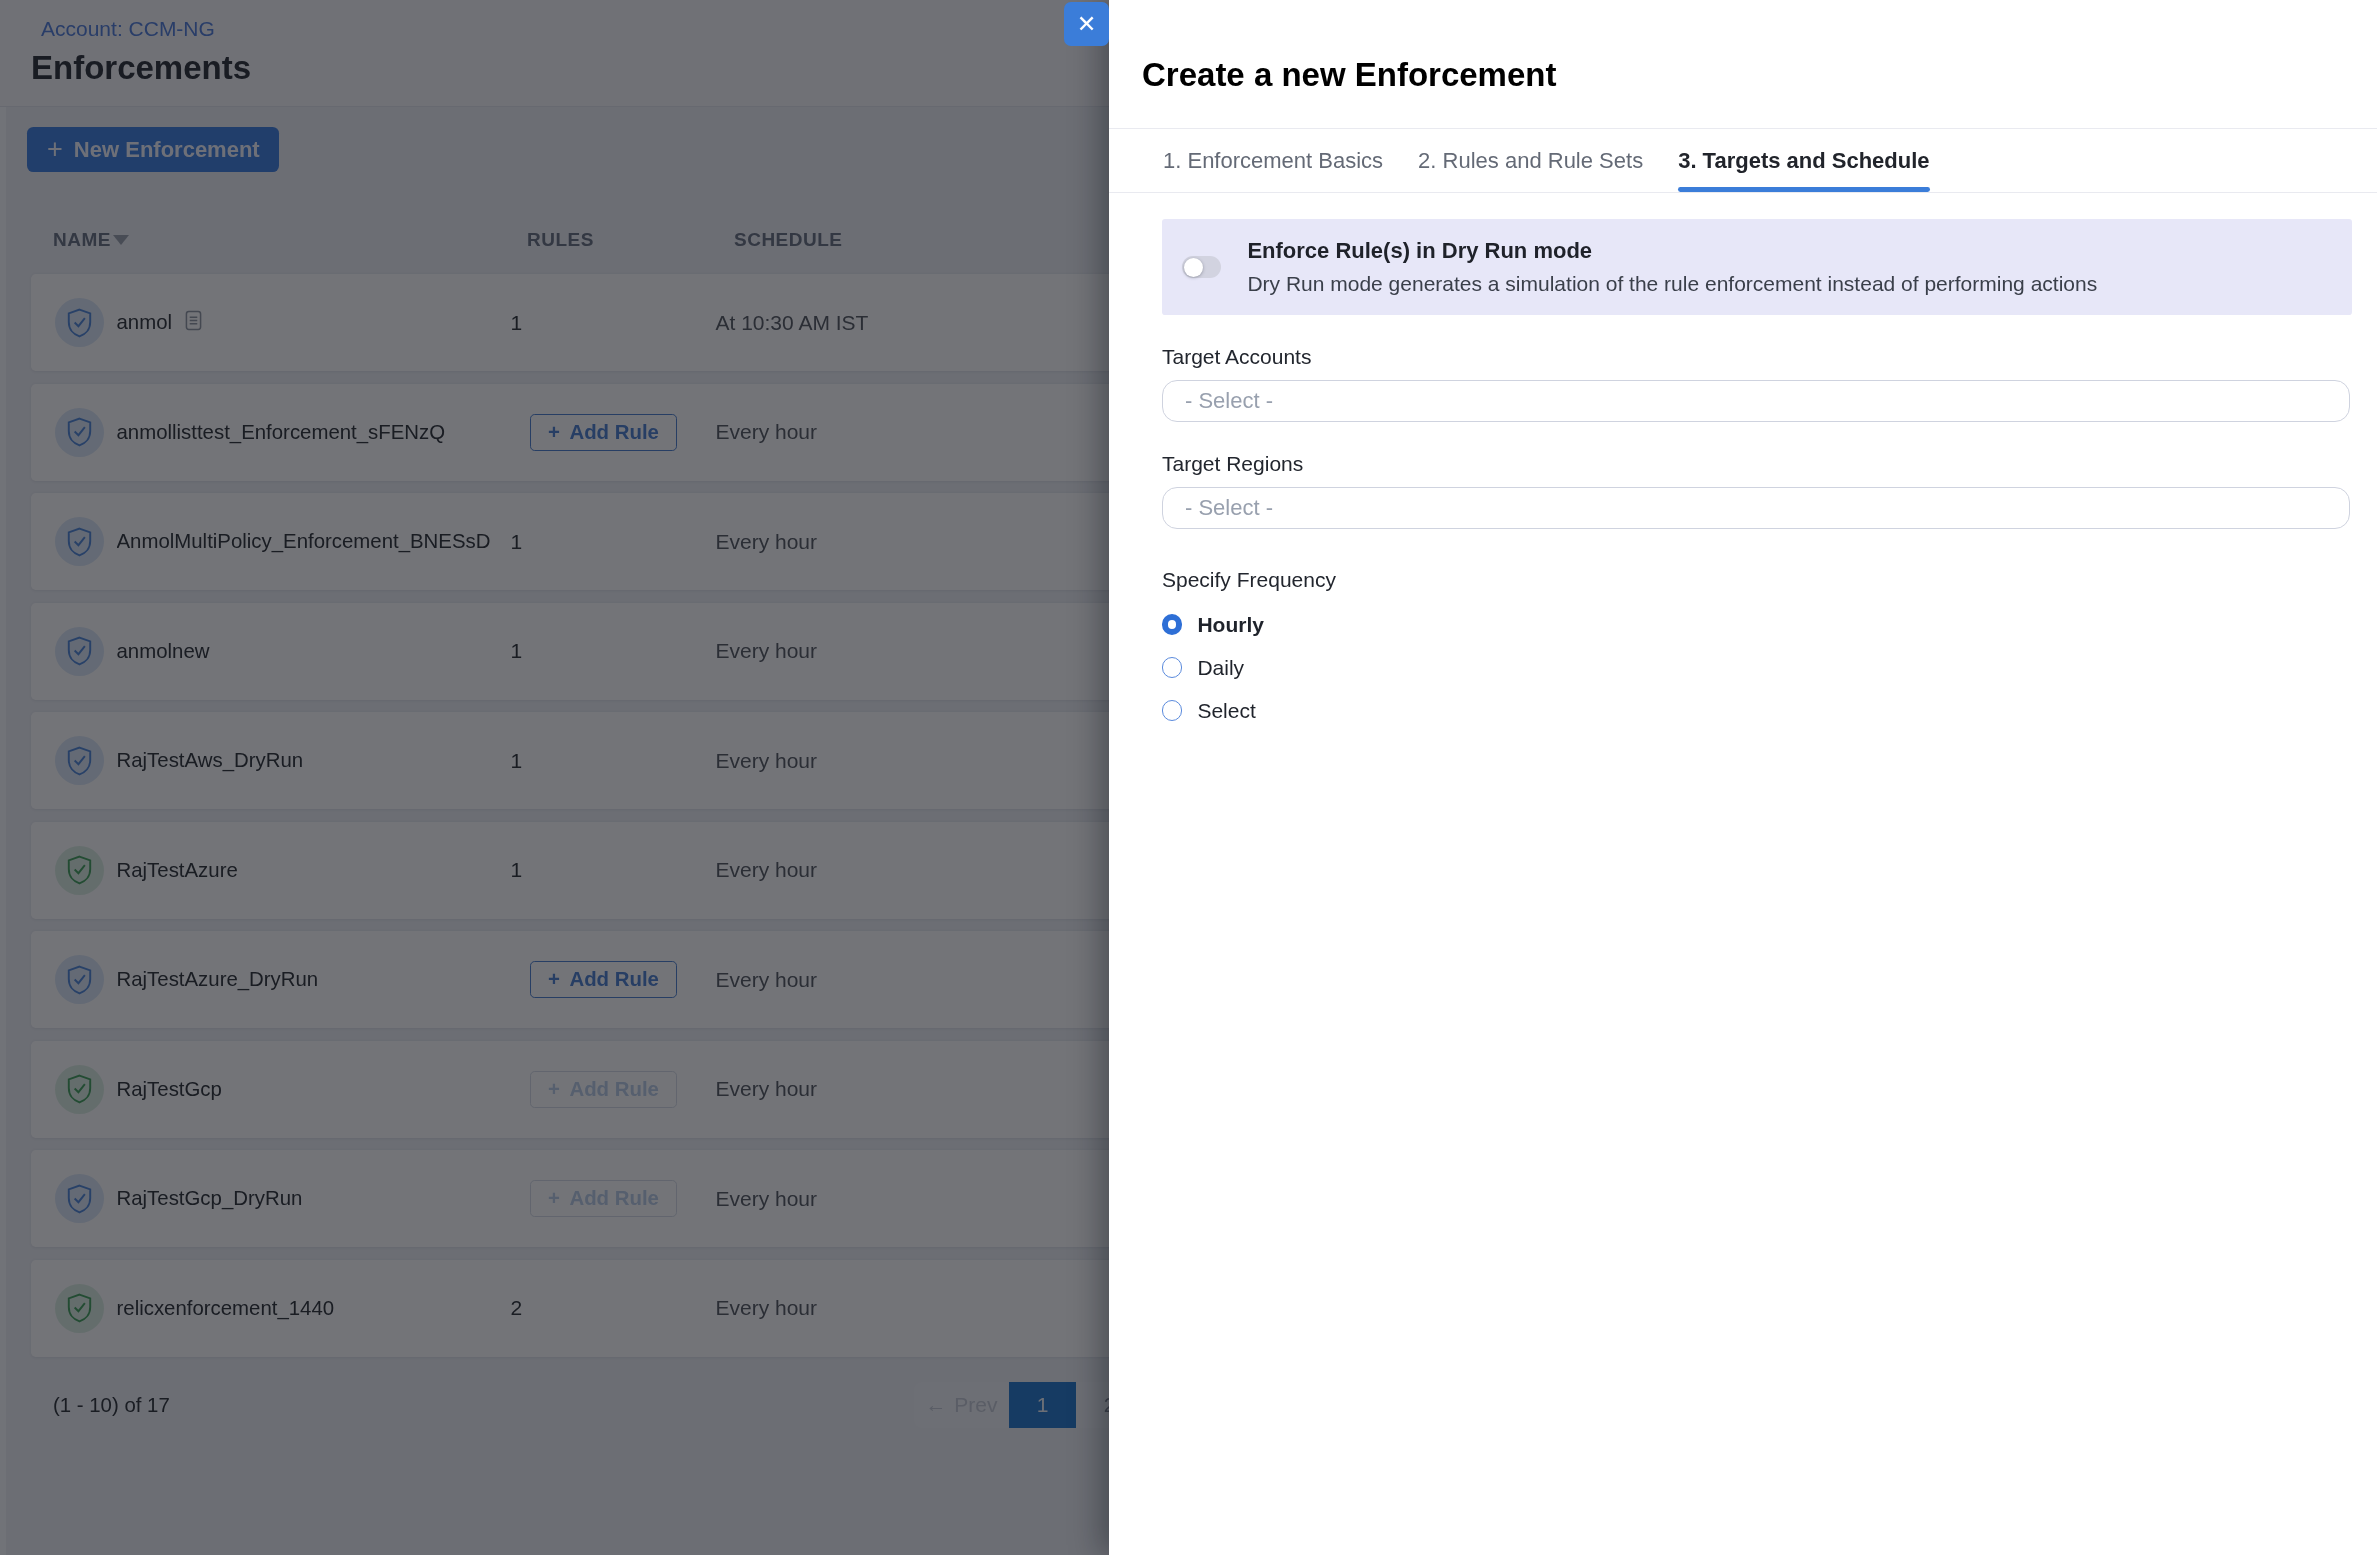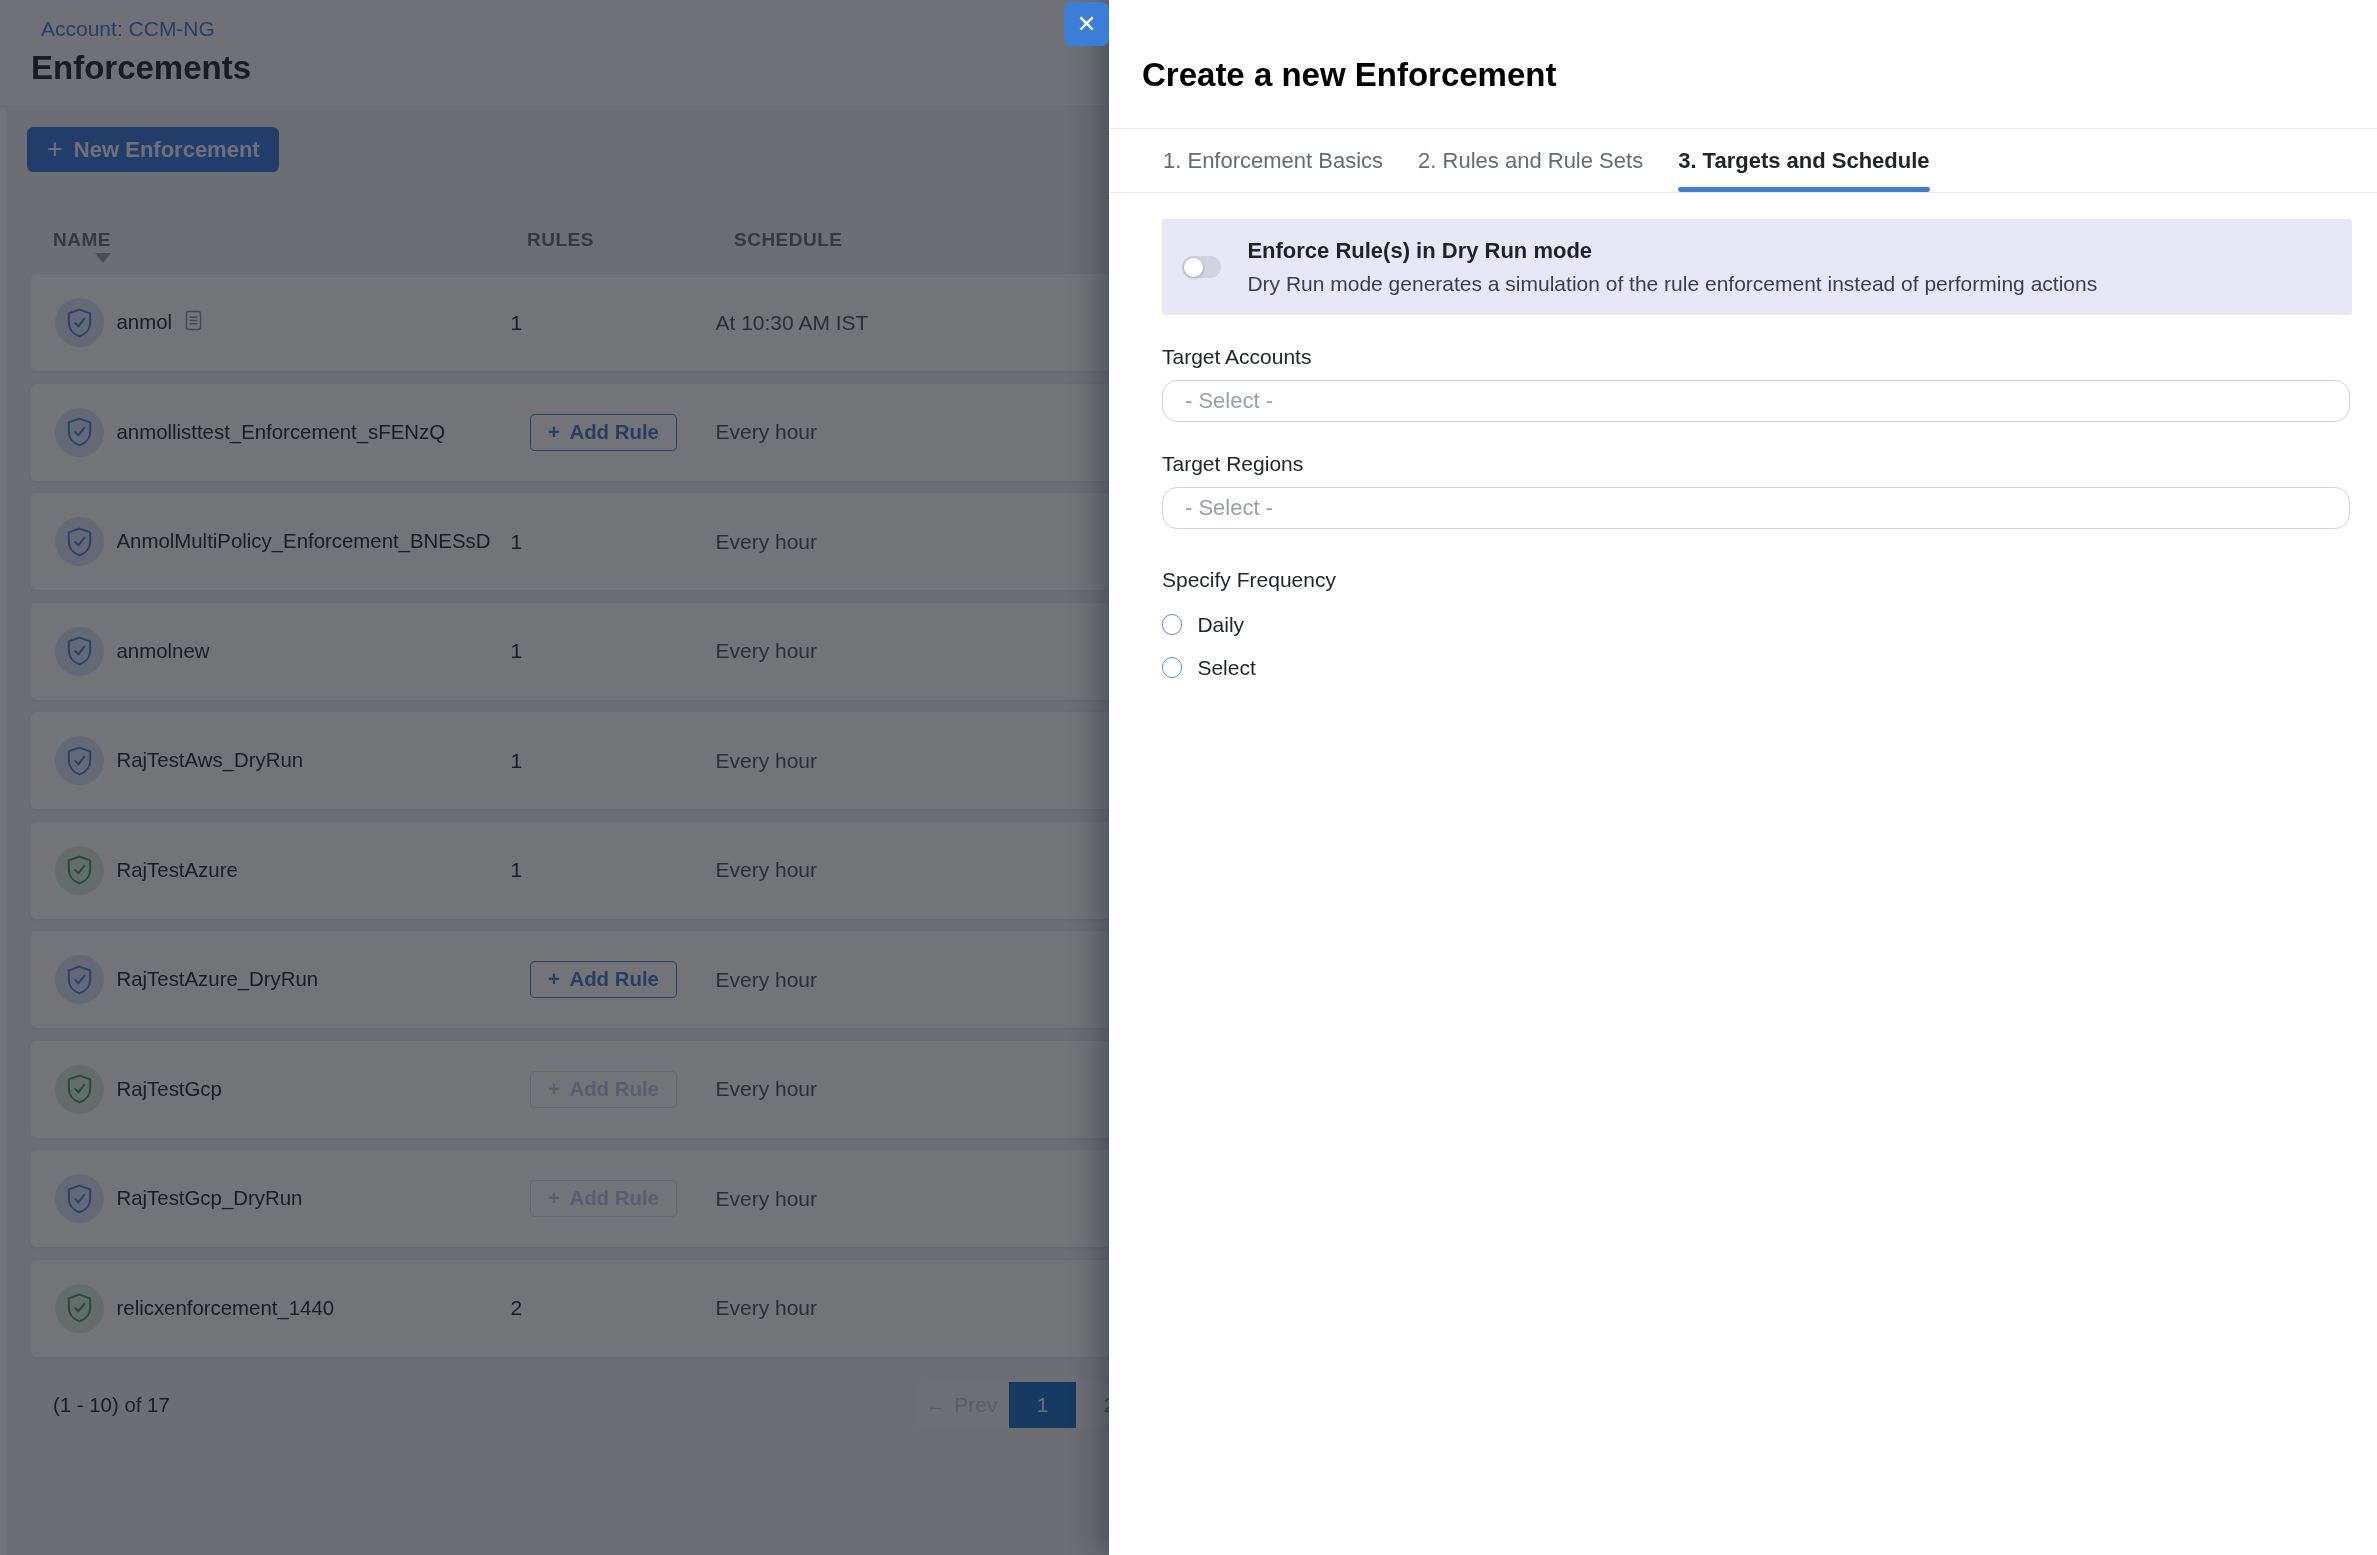--- a/index.html
+++ b/index.html
@@ -12,21 +12,21 @@
   .pg-header { position:absolute; left:0; top:0; width:1109px; height:107px; background:#f7f8fb; border-bottom:1.6px solid #e3e5ec; }
   .account-link { position:absolute; left:41px; top:17px; font-size:21px; color:#4f7cd9; }
   .page-title { position:absolute; left:31px; top:49px; font-size:33px; font-weight:700; color:#2a2e36; }
   .toolbar-btn { position:absolute; left:27.4px; top:127px; width:252px; height:45px; border-radius:6.3px;
     background:#3d7edf; color:#f2f6ff; font-size:22px; font-weight:600;
     display:flex; align-items:center; justify-content:center; gap:11px; border:none; }
   .toolbar-btn .plus { font-size:27px; font-weight:400; line-height:1; }
 
   .thead { position:absolute; top:229px; left:0; width:1109px; height:31px;
     font-size:19px; font-weight:700; letter-spacing:0.5px; color:#687080; }
-  .th-name { position:absolute; left:53px; top:0; display:flex; align-items:flex-end; gap:2px;flex-direction:column; }
+  .th-name { position:absolute; left:53px; top:0; display:flex; align-items:center; gap:2px; }
   .th-rules { position:absolute; left:527px; top:0; }
   .th-sched { position:absolute; left:734px; top:0; }
   .sort-caret { width:0; height:0; border-left:8.6px solid transparent; border-right:8.6px solid transparent;
     border-top:10.2px solid #9aa1ad; display:inline-block; }
 
   .tbody { position:absolute; top:274px; left:31px; }
   .row-card { width:2322px; height:97px; background:#ffffff; border-radius:4.7px; margin-bottom:12.5px;
     display:flex; align-items:center; padding-left:24px; box-shadow:0 0.8px 2.4px rgba(40,50,70,.08); }
   .row-icon { width:49px; height:49px; border-radius:50%; flex:0 0 49px;
     display:flex; align-items:center; justify-content:center; }
@@ -313,20 +313,24 @@
       <span class="placeholder">- Select -</span>
     </div>
 
     <div class="field-label">Target Regions</div>
     <div class="select-box">
       <span class="placeholder">- Select -</span>
     </div>
 
     <div class="freq-label">Specify Frequency</div>
     <div id="freq-options">
+        <div class="radio-row selected">
+          <span class="radio selected"></span>
+          <span class="radio-label">Hourly</span>
+        </div>
         <div class="radio-row">
           <span class="radio unselected"></span>
           <span class="radio-label">Daily</span>
         </div>
         <div class="radio-row">
           <span class="radio unselected"></span>
           <span class="radio-label">Select</span>
         </div>
       </div>
   </div>

